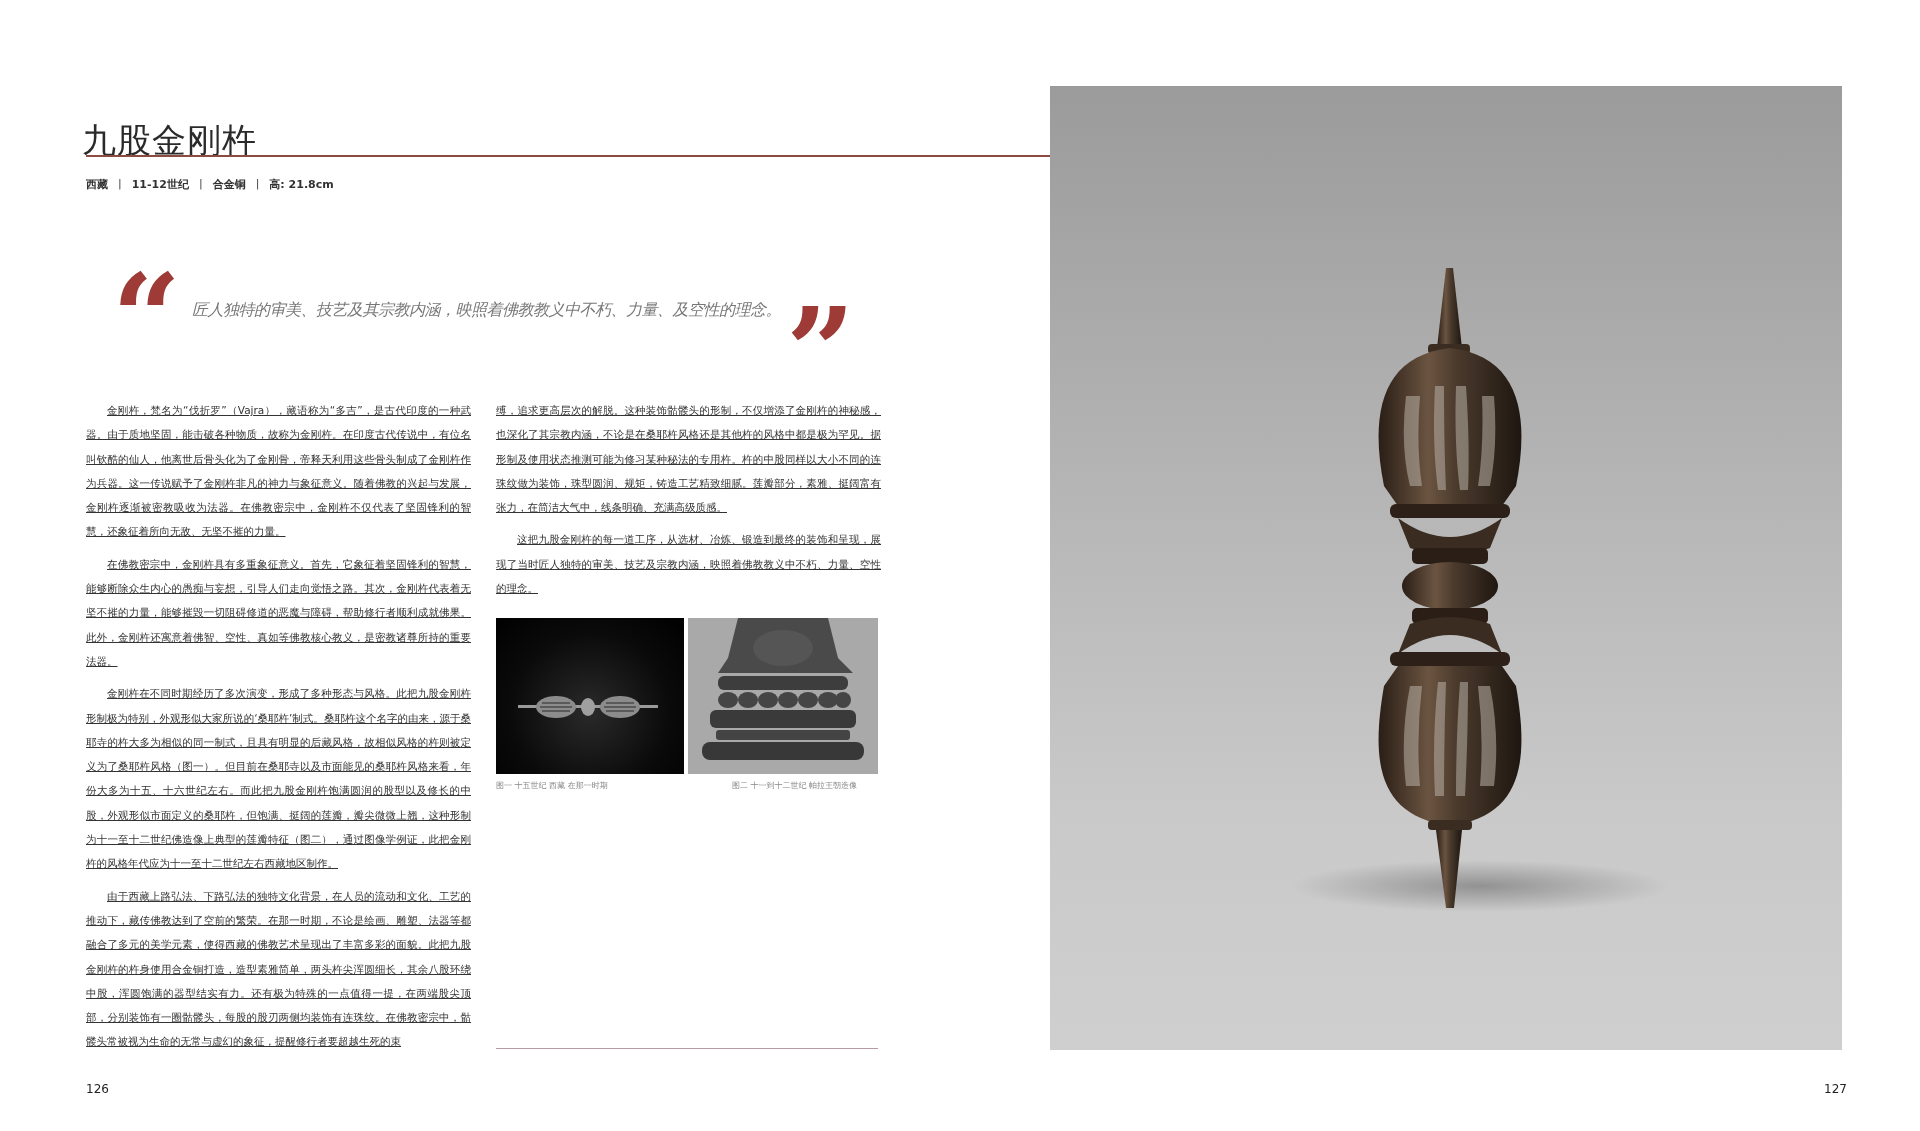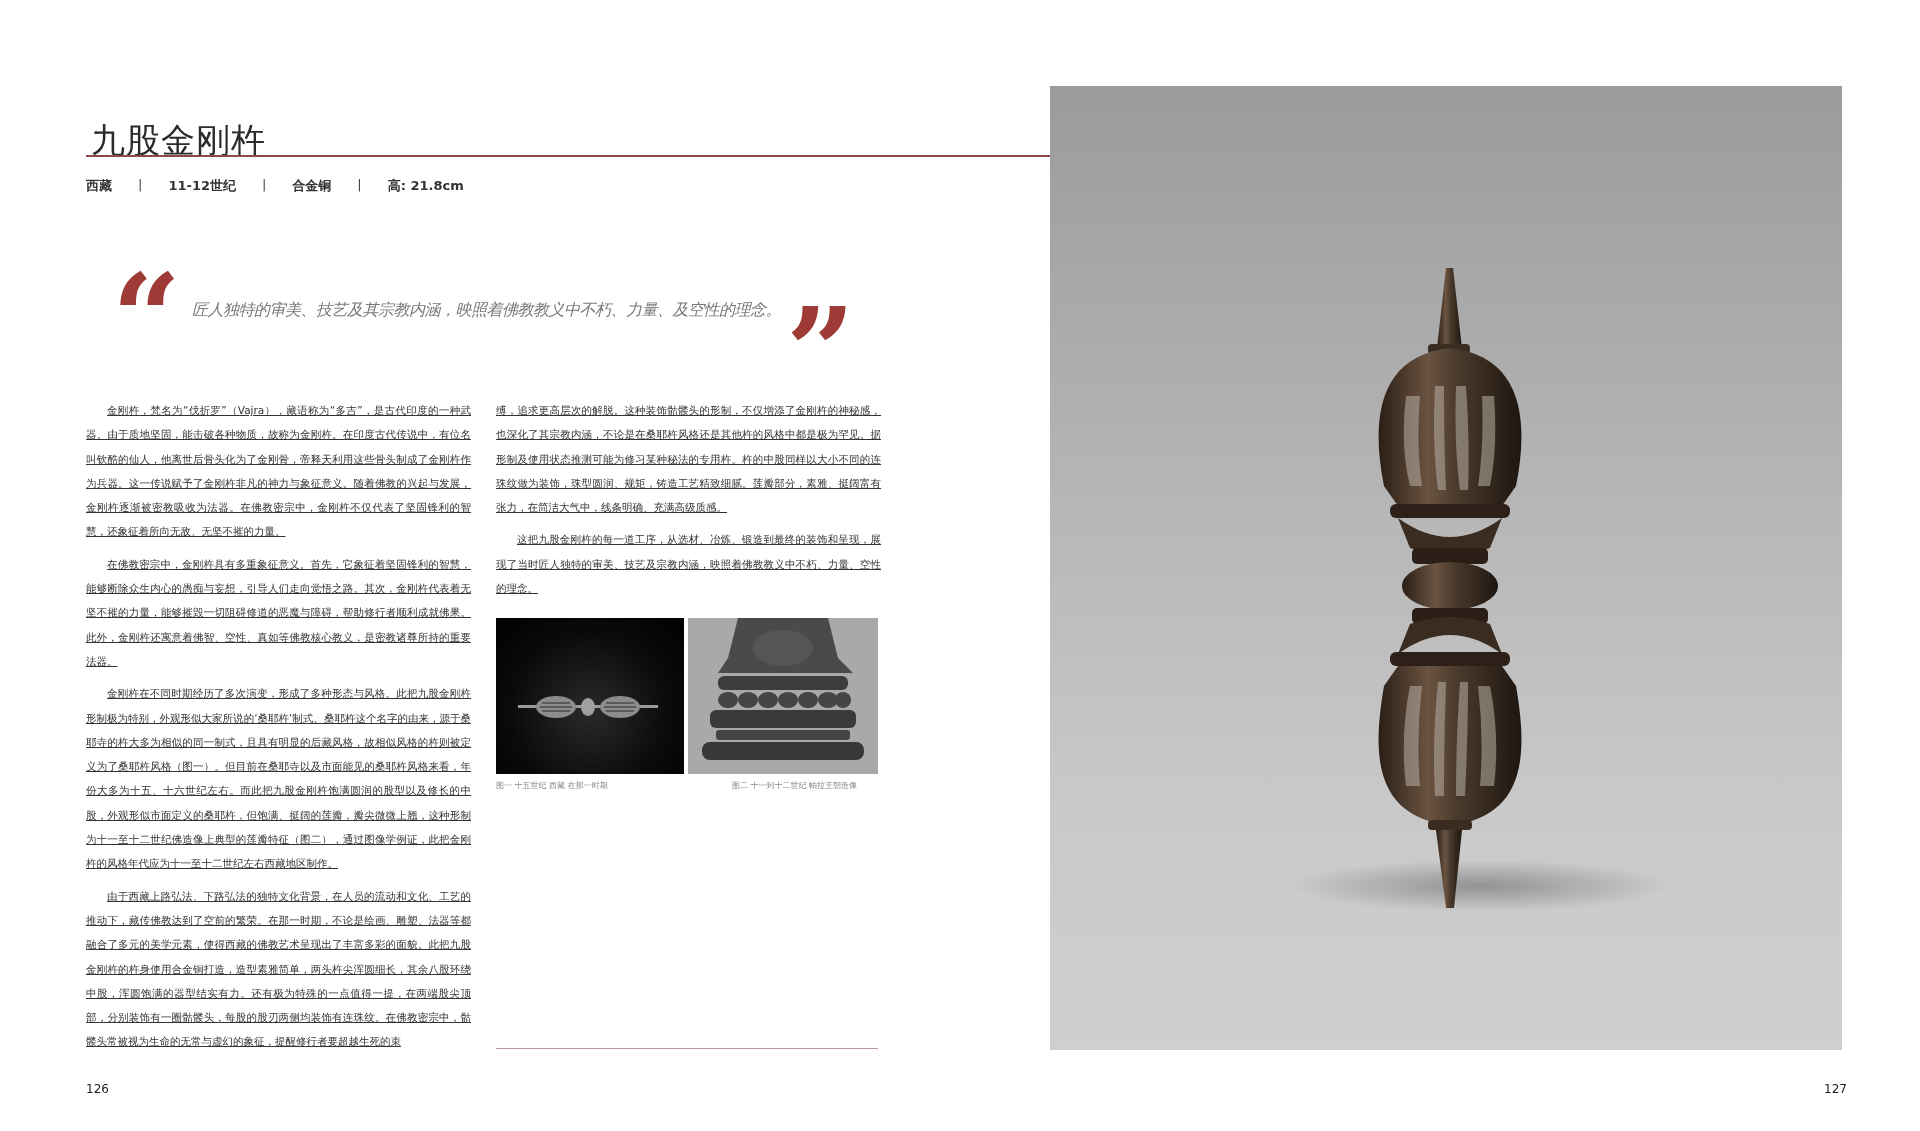--- a/index.html
+++ b/index.html
@@ -3,32 +3,32 @@
 <meta charset="utf-8">
 <style>
   html, body { margin:0; padding:0; }
   body {
     width:1920px; height:1131px; position:relative; overflow:hidden;
     background:#ffffff;
     font-family:"DejaVu Sans", "Liberation Sans", sans-serif;
     color:#333;
   }
   .title {
-    position:absolute; left:91px; top:118px;
+    position:absolute; left:82px; top:118px;
     font-size:34px; font-weight:300; color:#2a2a2a; letter-spacing:1px;
     font-family:"DejaVu Sans", sans-serif;
   }
   .title-rule {
     position:absolute; left:86px; top:155px; width:966px; height:2px;
     background:#8b4a42;
   }
   .meta {
     position:absolute; left:86px; top:177px;
-    font-size:13px; color:#333; font-weight:bold;
-    display:flex; gap:16px;
+    font-size:11px; color:#333; font-weight:bold;
+    display:flex; gap:0;
   }
   .meta .sep { margin:0 10px; font-weight:normal; color:#444; }
 
   .quote-open, .quote-close {
     position:absolute; color:#9e3b36; font-family:"DejaVu Serif", serif;
     font-weight:bold; font-size:120px; line-height:1;
   }
   .quote-open { left:112px; top:258px; }
   .quote-close { left:786px; top:292px; }
   .pull-quote {

